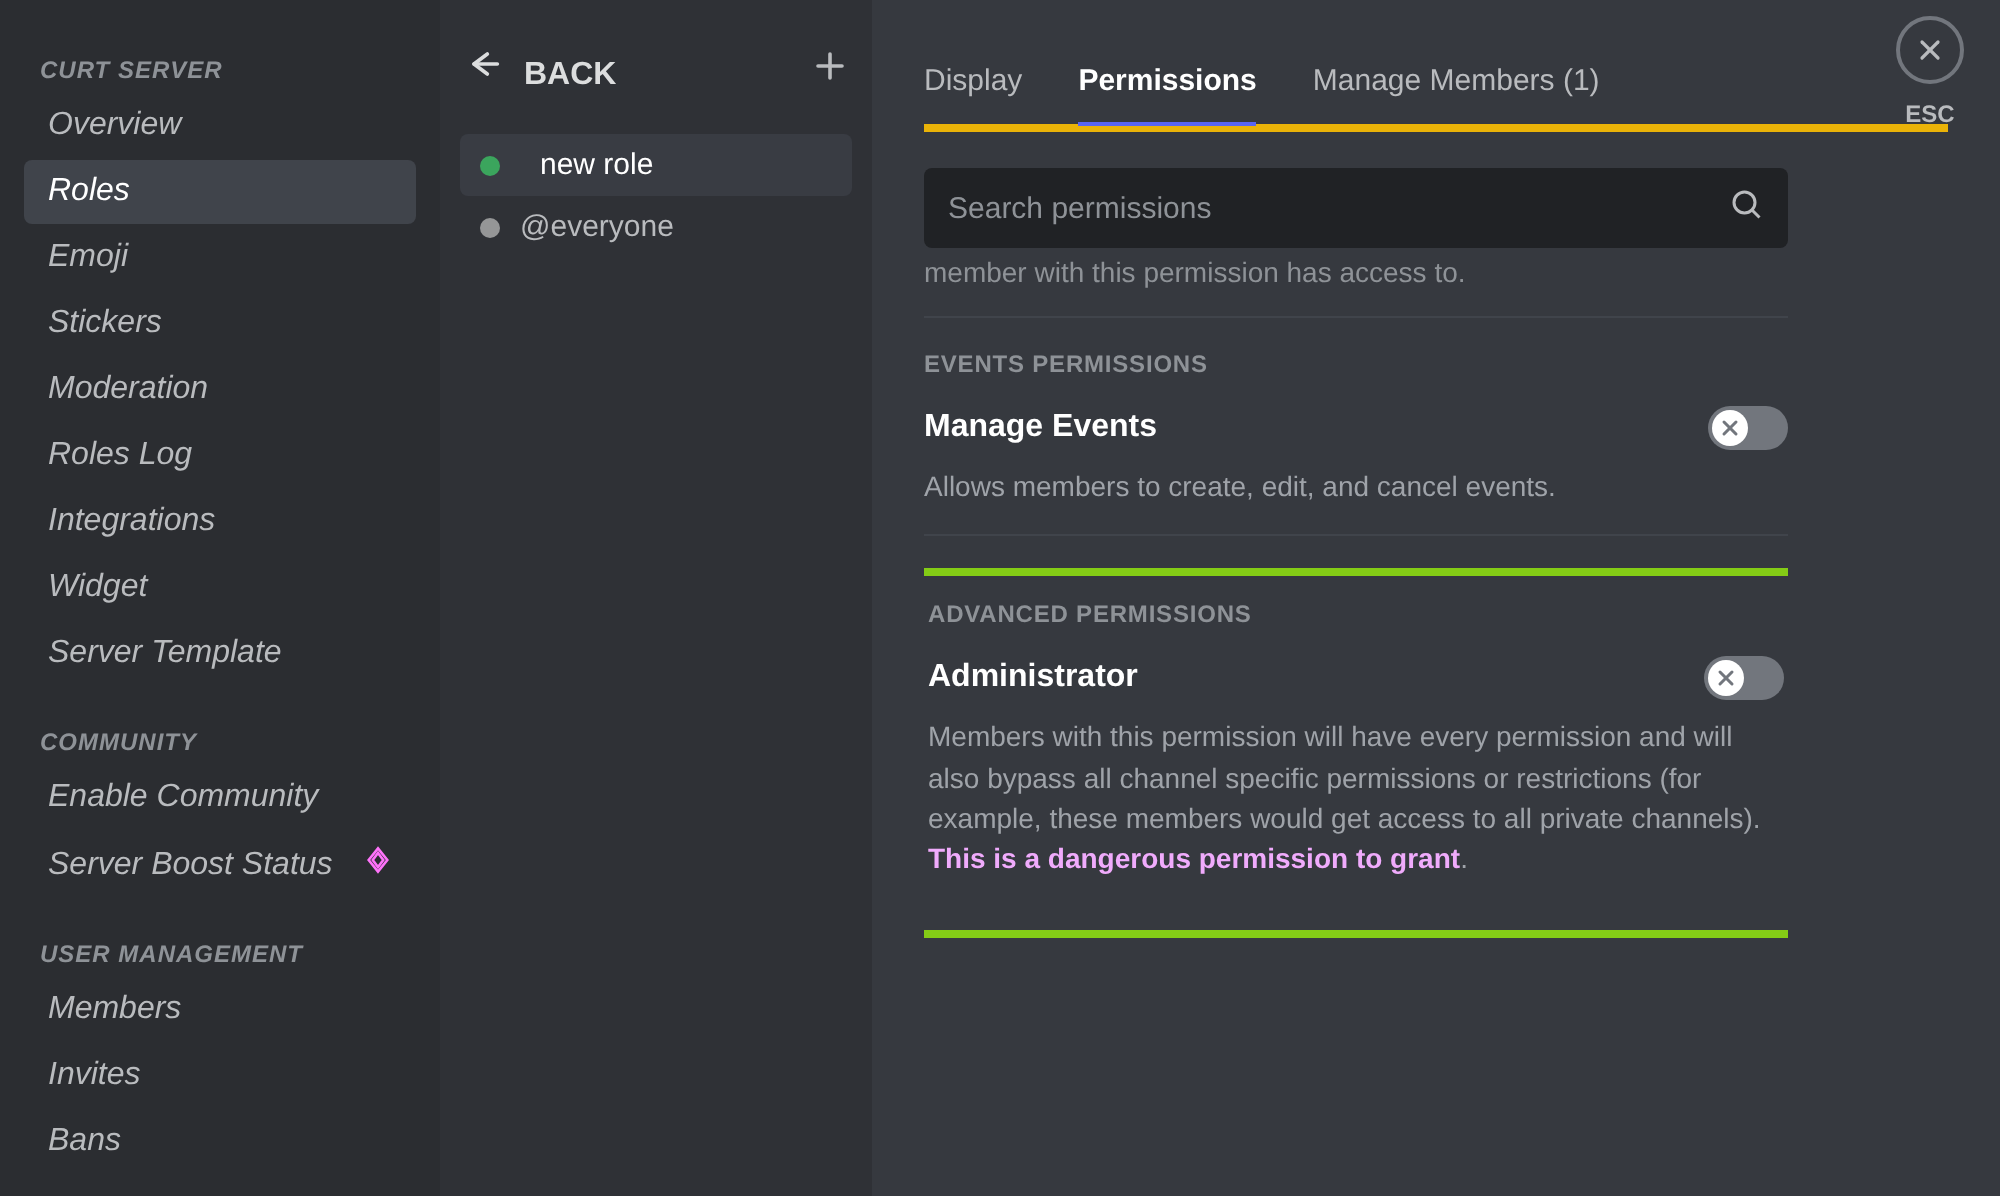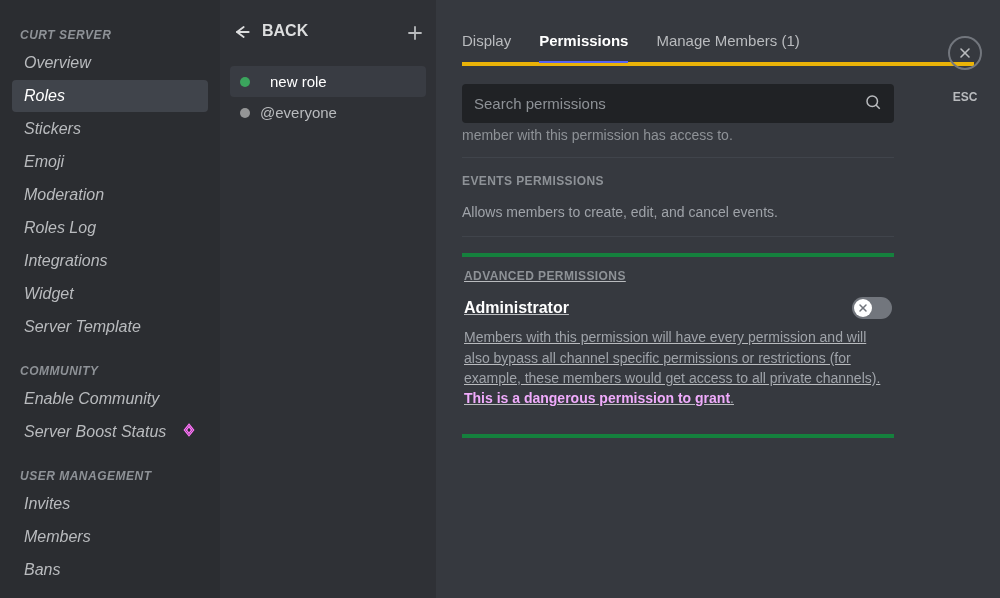--- a/index.html
+++ b/index.html
@@ -61,21 +61,21 @@
     padding: 22px 6px;
   }
   .mid-header {
     display: flex;
     align-items: center;
     justify-content: space-between;
     padding: 0 6px 16px 6px;
   }
   .back-btn {
     display: flex;
-    align-items: flex-start;
+    align-items: flex-end;
     gap: 10px;
     color: #DCDDDE;
     font-size: 16px;
     font-weight: 600;
     cursor: pointer;
   }
   .back-arrow svg { width: 20px; height: 20px; }
   .plus-btn svg { width: 18px; height: 18px; cursor:pointer; }
 
   .role-list { padding: 4px; }
@@ -97,25 +97,25 @@
   
   .col-main {
     flex: 1;
     background: #36393F;
     padding: 22px 26px 22px 26px;
     position: relative;
     overflow: hidden;
   }
   .main-close {
     position: absolute;
-    top: 36px; right: 18px;
+    top: 8px; right: 18px;
     display: flex;
     flex-direction: column;
     align-items: center;
-    gap: 20px;
+    gap: 8px;
     color: #B9BBBE;
     font-size: 12px;
     font-weight: 600;
   }
   .close-circle {
     width: 34px; height: 34px;
     border: 2px solid #72767D;
     border-radius: 50%;
     display:flex; align-items:center; justify-content:center;
     cursor:pointer;
@@ -232,45 +232,44 @@
     position:absolute;
     top: 2px; left: 2px;
     width: 18px; height: 18px;
     background: #FFFFFF;
     border-radius: 50%;
     display:flex; align-items:center; justify-content:center;
   }
   .toggle .knob svg { width: 12px; height: 12px; }
 
   .highlight-box {
-    border: 4px solid #15803d;
+    border: 4px solid #84cc16;
     border-radius: 2px;
     padding: 12px 12px 16px 12px;
     margin: 2px -14px 0 -14px;
-    text-decoration: underline;
   }
 </style>
 </head>
 <body>
 
 <div class="app">
 
   <div class="sidebar-left">
     <div class="sidebar-group-title">CURT SERVER</div>
     <div class="sidebar-item">
         <span>Overview</span>
       </div>
     <div class="sidebar-item selected">
         <span>Roles</span>
       </div>
     <div class="sidebar-item">
+        <span>Emoji</span>
+      </div>
+    <div class="sidebar-item">
         <span>Stickers</span>
-      </div>
-    <div class="sidebar-item">
-        <span>Emoji</span>
       </div>
     <div class="sidebar-item">
         <span>Moderation</span>
       </div>
     <div class="sidebar-item">
         <span>Roles Log</span>
       </div>
     <div class="sidebar-item">
         <span>Integrations</span>
       </div>
@@ -292,24 +291,24 @@
         <svg viewBox="0 0 24 24" fill="none" stroke="#FF73FA" stroke-width="2.2">
             <path d="M12 2 L20 12 L12 22 L4 12 Z"></path>
             <path d="M12 6 L16.5 12 L12 18 L7.5 12 Z"></path>
           </svg>
       </span>
     </div>
 
     <div style="height:12px"></div>
     <div class="sidebar-group-title">USER MANAGEMENT</div>
     <div class="sidebar-item">
+        <span>Members</span>
+      </div>
+    <div class="sidebar-item">
         <span>Invites</span>
-      </div>
-    <div class="sidebar-item">
-        <span>Members</span>
       </div>
     <div class="sidebar-item">
         <span>Bans</span>
       </div>
   </div>
 
   <div class="col-middle">
     <div class="mid-header">
       <div class="back-btn">
         <span class="back-arrow">
@@ -369,20 +368,31 @@
     </div>
 
     <div class="scroll-area">
       <div class="perm-clip">member with this permission has access to.</div>
 
       <div class="section-divider"></div>
 
       <div class="perm-section">
         <div class="section-title">EVENTS PERMISSIONS</div>
         <div class="perm-row">
+          <div class="perm-head">
+            <div class="perm-name">Manage Events</div>
+            <div class="toggle">
+              <div class="knob">
+                <svg viewBox="0 0 24 24" fill="none" stroke="#72767D" stroke-width="3" stroke-linecap="round">
+                    <line x1="6" y1="6" x2="18" y2="18"></line>
+                    <line x1="18" y1="6" x2="6" y2="18"></line>
+                  </svg>
+              </div>
+            </div>
+          </div>
           <div class="perm-desc">Allows members to create, edit, and cancel events.</div>
         </div>
       </div>
 
       <div class="section-divider"></div>
 
       <div class="highlight-box">
         <div class="section-title">ADVANCED PERMISSIONS</div>
         <div class="perm-row">
           <div class="perm-head">

